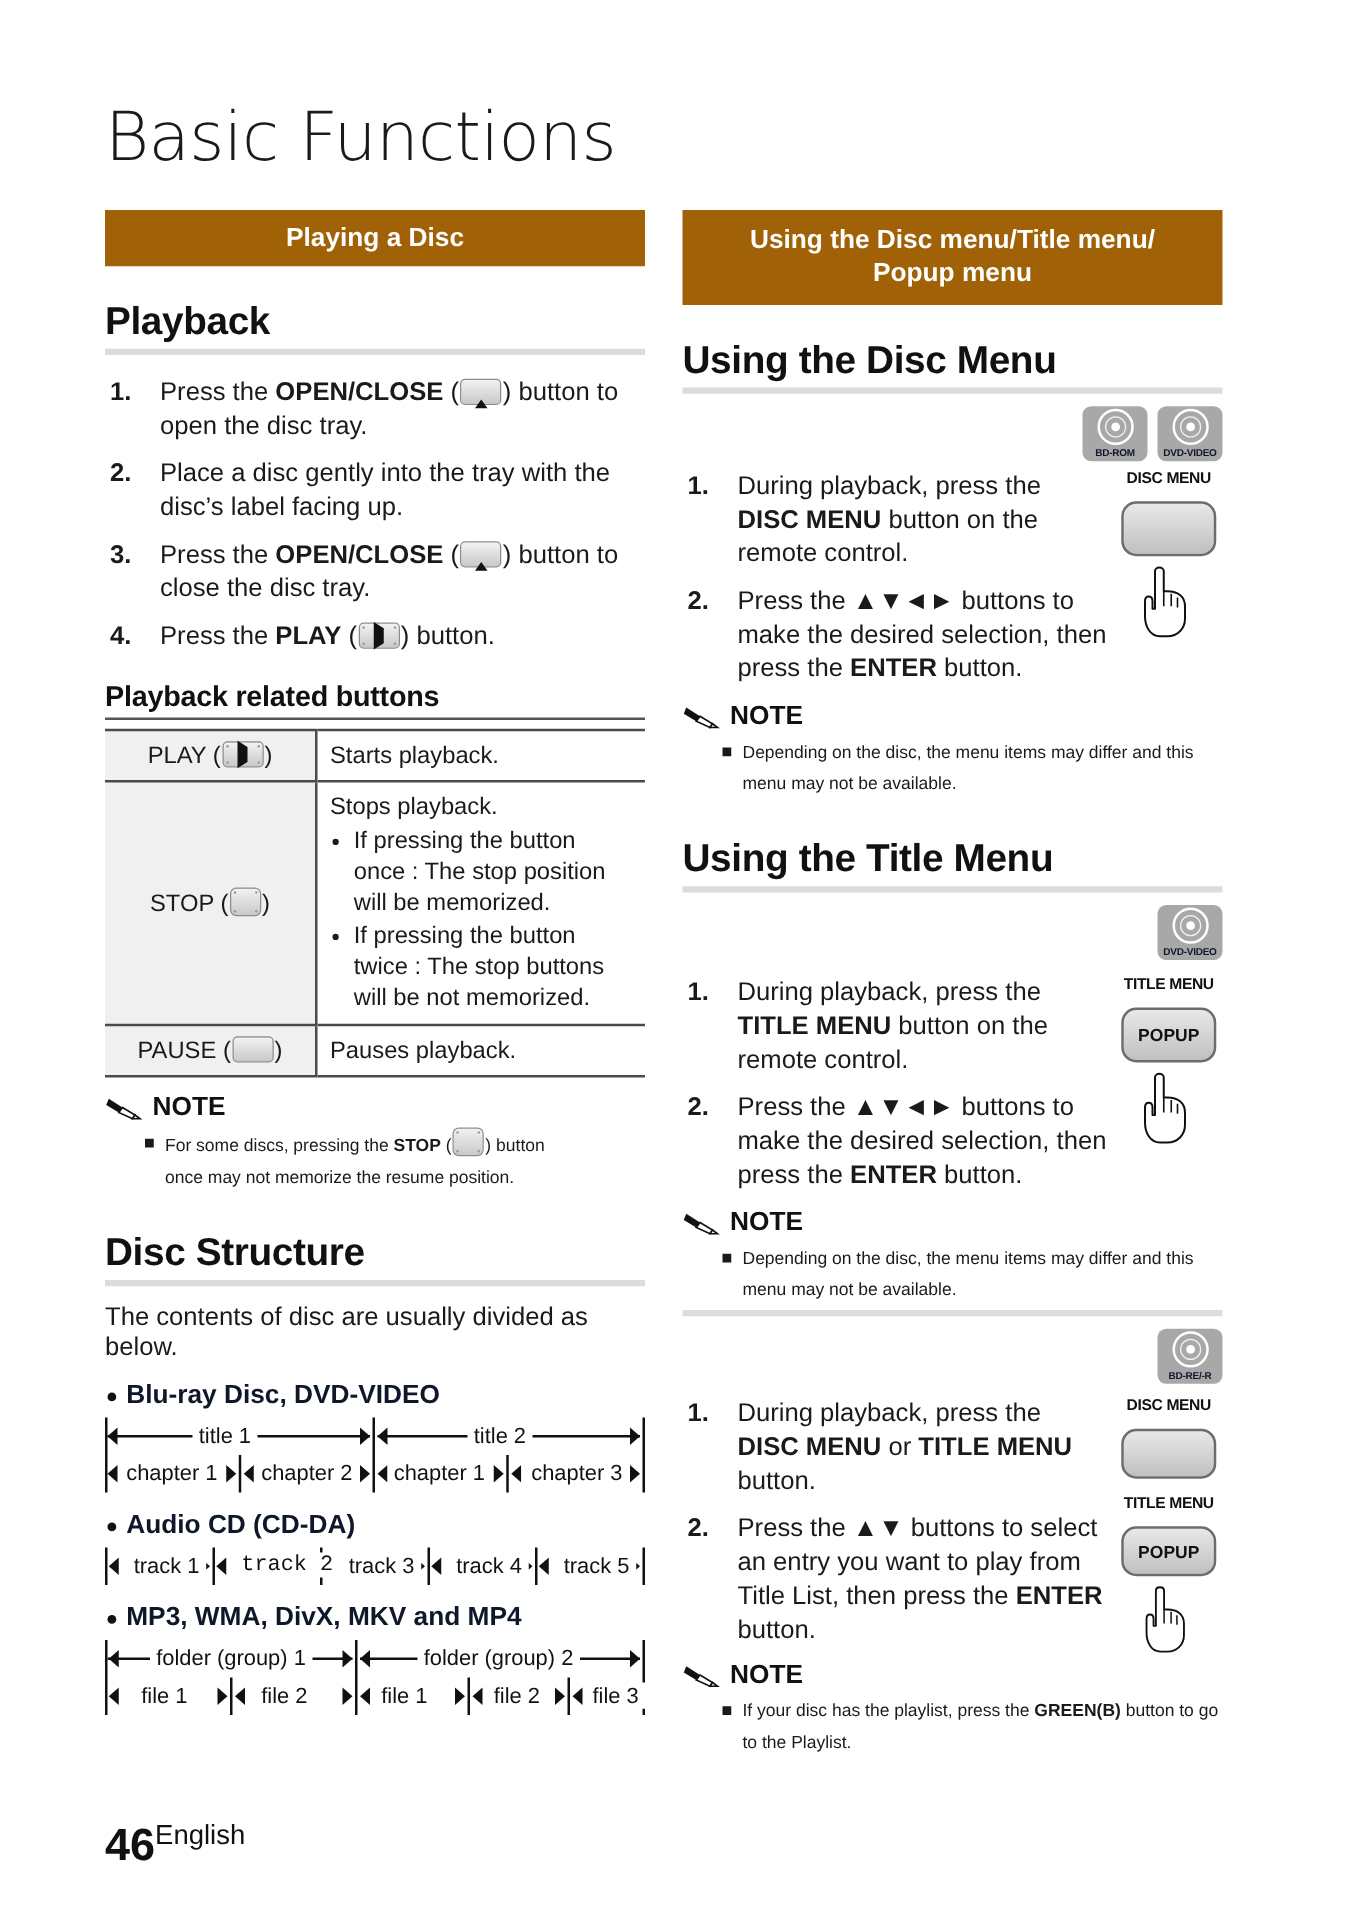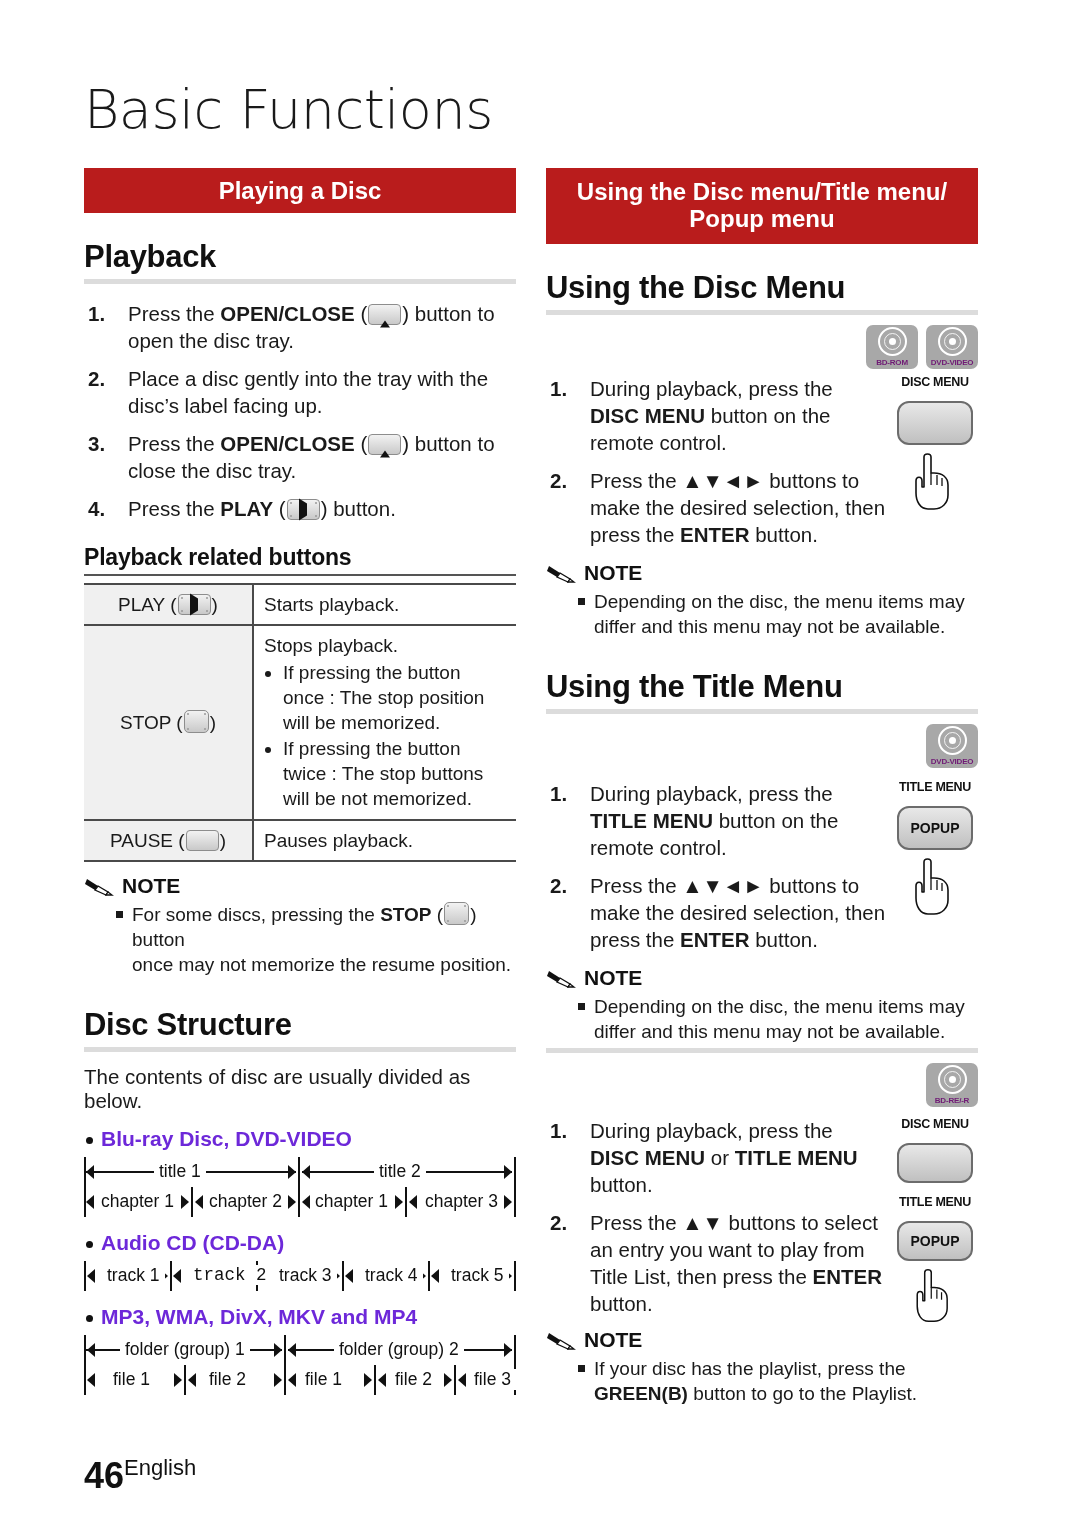--- a/index.html
+++ b/index.html
@@ -20,23 +20,23 @@
     color:#1a1a1a; font-family:"DejaVu Sans", sans-serif;
     font-stretch:condensed;
   }
 
   
   .col-left  { position:absolute; left:84px; top:168px; width:432px; }
   .col-right { position:absolute; left:546px; top:168px; width:432px; }
 
   
   .banner {
-    background:#b91c1c; color:#ffffff;
+    background:#a16207; color:#ffffff;
     text-align:center; font-weight:bold;
-    font-size:24px; line-height:27px;
+    font-size:21px; line-height:27px;
     padding:9px 6px;
     box-sizing:border-box;
   }
   .banner.two-line { padding:10px 6px 12px; }
 
   
   h2.sec {
     margin:0; padding:0;
     font-size:31px; font-weight:bold; letter-spacing:-0.3px;
     color:#111;
@@ -105,30 +105,30 @@
   table.btntable tr { border-bottom:2px solid #4a4a4a; }
   table.btntable tr.first { border-top:2px solid #4a4a4a; }
   table.btntable ul { margin:2px 0 0; padding-left:19px; }
   table.btntable ul li { margin-bottom:1px; }
 
   
   .note { margin-top:12px; }
   .note-hd { font-size:21px; font-weight:bold; color:#111; display:flex; align-items:center; gap:8px;}
   .note ul { margin:4px 0 0; padding-left:48px; list-style:none; }
   .note ul li {
-    position:relative; font-size:19px; line-height:25px; color:#1a1a1a; margin-bottom:2px;
+    position:relative; font-size:14px; line-height:25px; color:#1a1a1a; margin-bottom:2px;
   }
   .note ul li:before {
     content:""; position:absolute; left:-16px; top:9px;
     width:7px; height:7px; background:#1a1a1a;
   }
 
   
   .bullet {
-    font-size:21px; font-weight:bold; color:#6d28d9; margin:14px 0 6px;
+    font-size:21px; font-weight:bold; color:#0f172a; margin:14px 0 6px;
     position:relative; padding-left:17px;
   }
   .bullet:before {
     content:""; position:absolute; left:2px; top:10px;
     width:7px; height:7px; background:#111; border-radius:50%;
   }
 
   
   .diagram { position:relative; width:432px; font-size:18px; color:#111; }
   .drow { position:relative; height:30px; }
@@ -138,21 +138,21 @@
     border-top:7px solid transparent;border-bottom:7px solid transparent; }
   .arw-l { border-right:8px solid #111; }
   .arw-r { border-left:8px solid #111; }
   .lbl { position:absolute; top:4px; background:#fff; padding:0 5px; font-size:17.5px; white-space:nowrap; }
 
   
   .badges { display:flex; gap:8px; justify-content:flex-end; }
   .badge {
     width:52px; height:44px; background:#a8a8a8; border-radius:7px;
     display:flex; flex-direction:column; align-items:center; justify-content:center;
-    color:#701a75;
+    color:#0f172a;
   }
   .badge .disc {
     width:25px; height:25px; border-radius:50%;
     border:2px solid #ffffff; position:relative;
     display:flex; align-items:center; justify-content:center;
   }
   .badge .disc:before {
     content:""; width:7px; height:7px; border-radius:50%; background:#ffffff;
   }
   .badge .disc:after {

